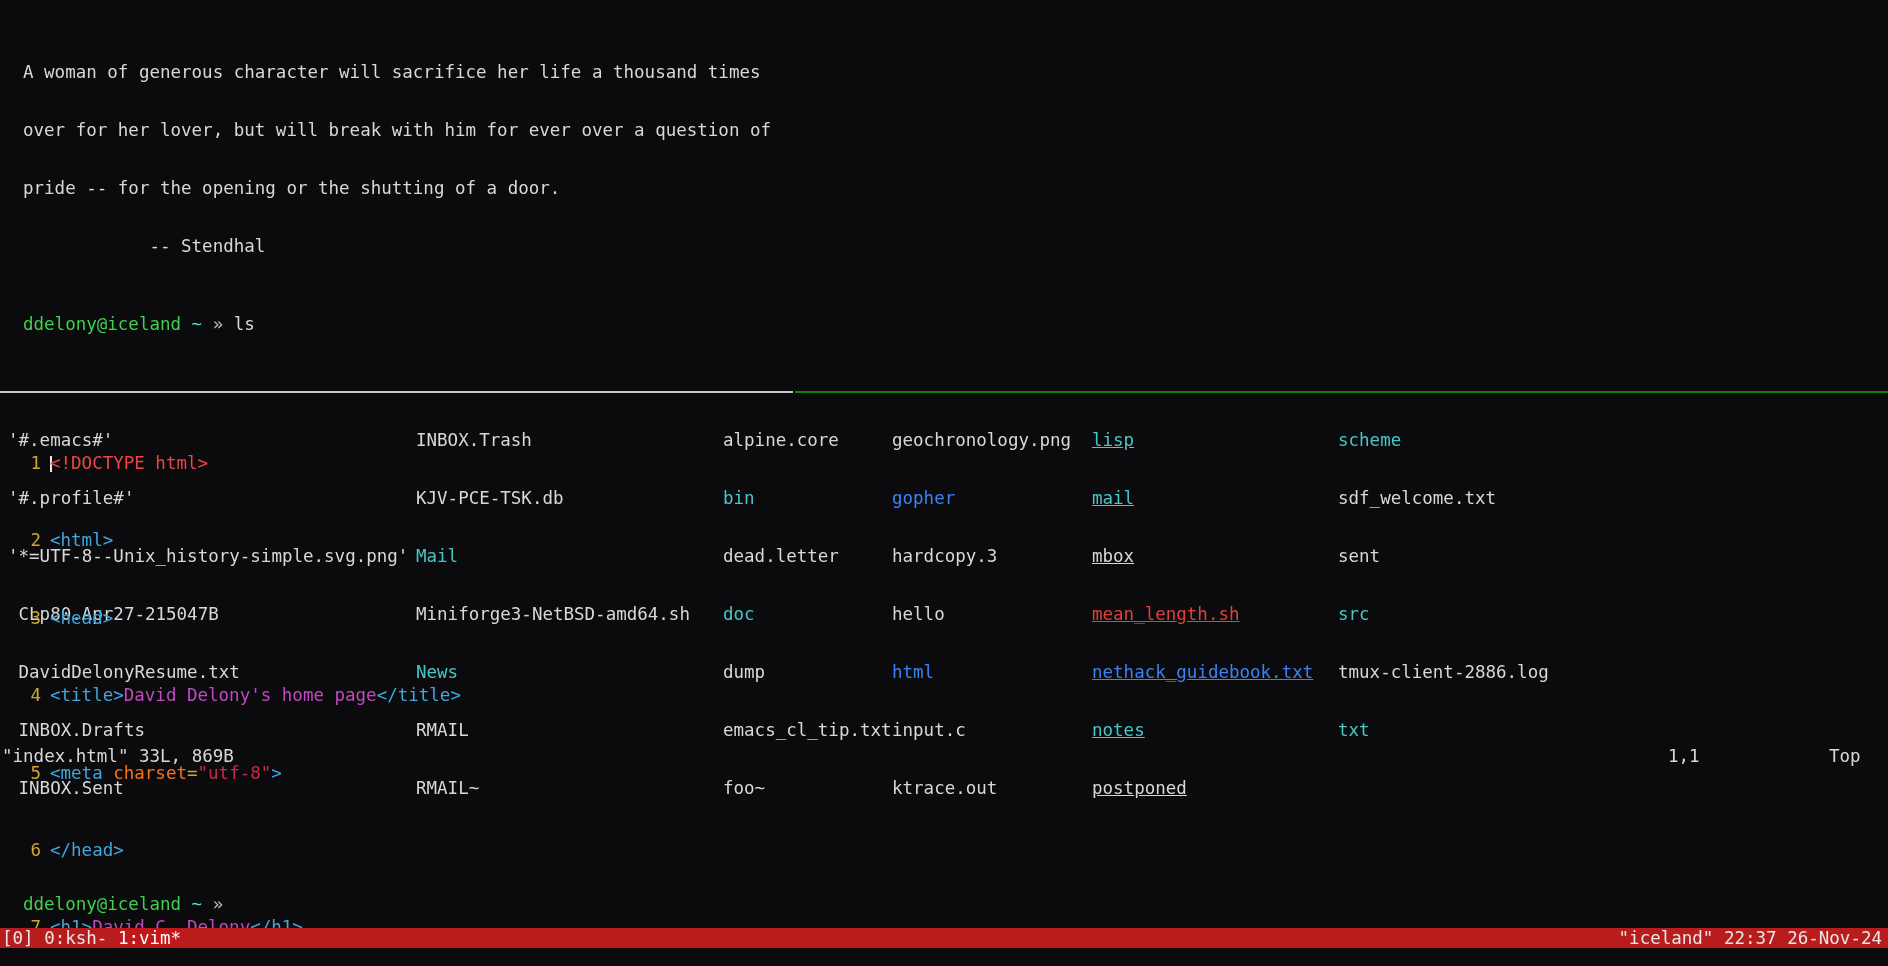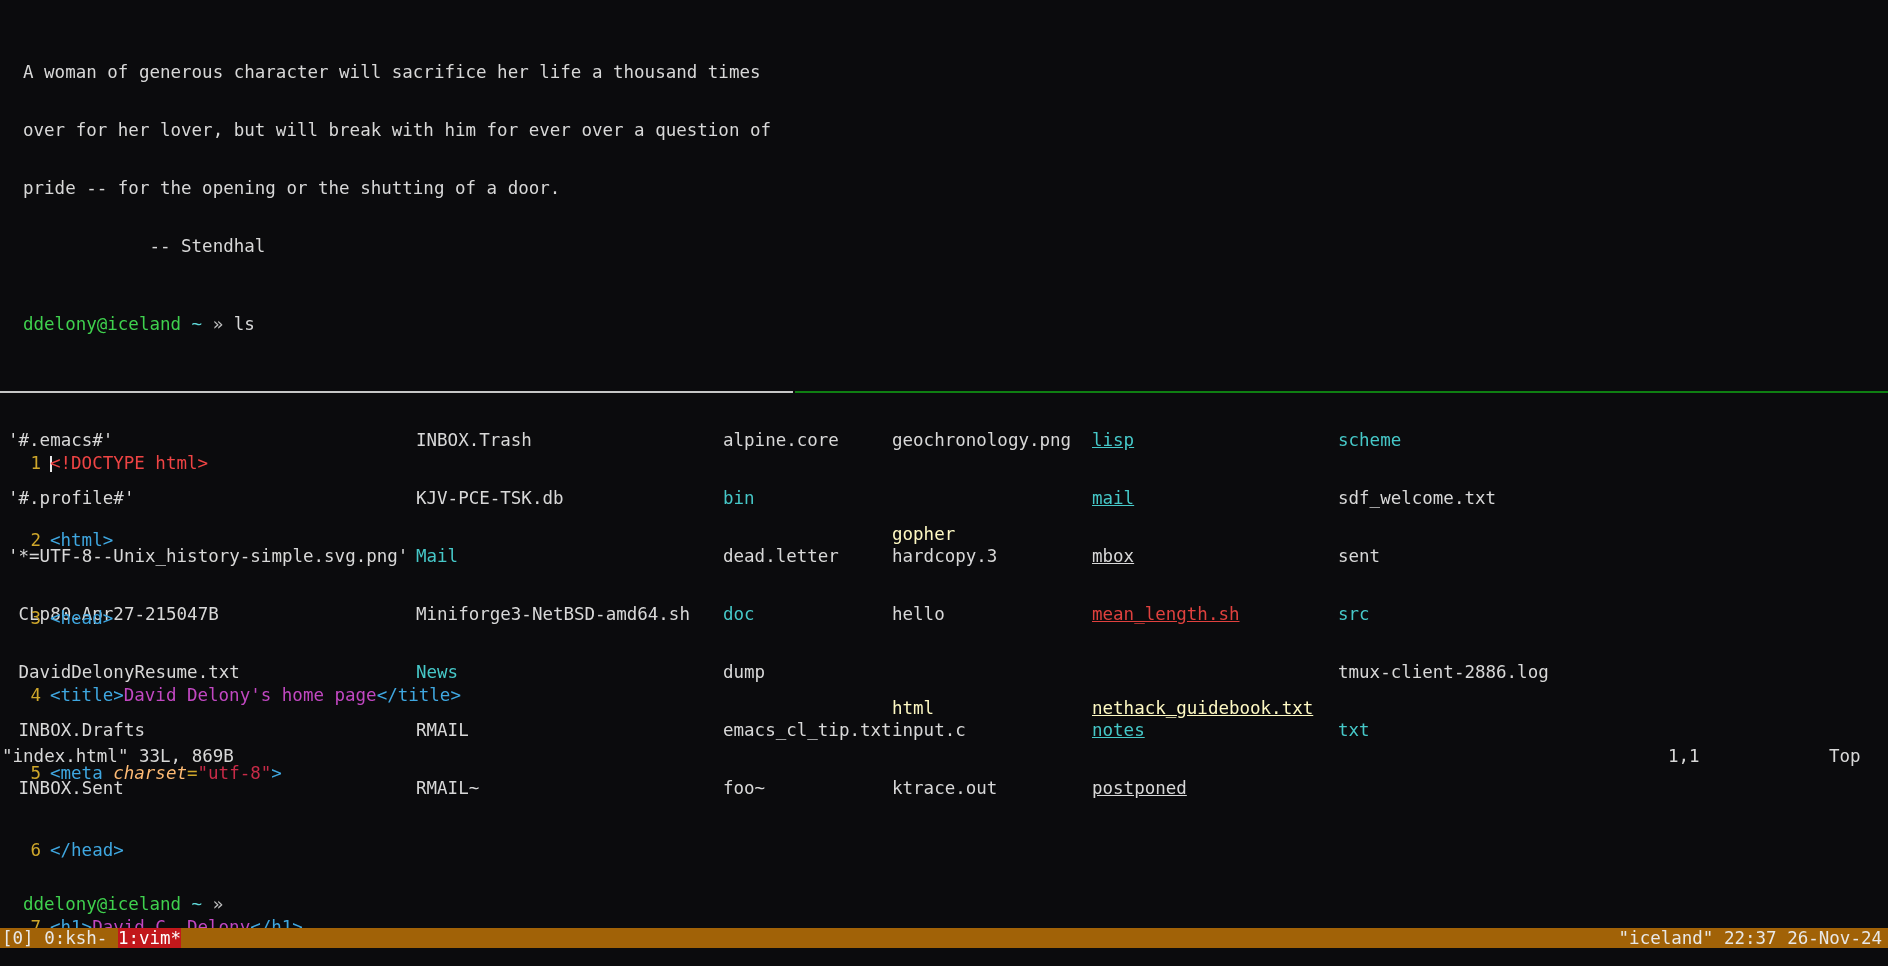--- a/index.html
+++ b/index.html
@@ -35,21 +35,21 @@
     padding: 5px 0 0 8px;
     box-sizing: border-box;
     white-space: pre;
   }
   .line { height: 19.35px; white-space: pre; margin-left: 15px; }
 
   .fg-white   { color: #d8d8d8; }
   .fg-green   { color: #3fd14e; }
   .fg-cyan    { color: #5fd7d7; }
   .fg-teal    { color: #46c8c8; }
-  .fg-magenta { color: #fef9c3; margin-top: 36px; }
+  .fg-magenta { color: #3b82f6; }
   .fg-red     { color: #e0413e; }
   .fg-grey    { color: #bcbcbc; }
 
   
   .ls-grid {
     position: relative;
     white-space: pre;
   }
   .ls-row { height: 19.35px; white-space: pre; position: relative; }
   .ls-cell {
@@ -101,21 +101,21 @@
   }
   .lnum {
     display: inline-block;
     width: 41px;
     text-align: right;
     color: #cfa72b;
     margin-right: 9px;
   }
   .v-tag     { color: #3fa7e0; }
   .v-doctype { color: #ef4444; }
-  .v-attr    { color: #fdba74; font-style: italic; }
+  .v-attr    { color: #f97316; }
   .v-val     { color: #c82b48; }
   .v-title   { color: #c248c2; }
   .v-punct   { color: #cfa72b; }
 
   .vim-cursor {
     display: inline-block;
     width: 2px;
     height: 16px;
     background: #e8e8e8;
     vertical-align: -3px;
@@ -147,21 +147,21 @@
     color: #d8d8d8;
   }
 
   
   .tmux-status {
     position: absolute;
     left: 0;
     bottom: 18px;
     width: 1888px;
     height: 20px;
-    background: #a16207;
+    background: #b91c1c;
     color: #e8e8e8;
     white-space: pre;
     font-size: 17.5px;
     line-height: 20px;
   }
   .status-left {
     position: absolute;
     left: 2px; top: 0;
     white-space: pre;
   }

